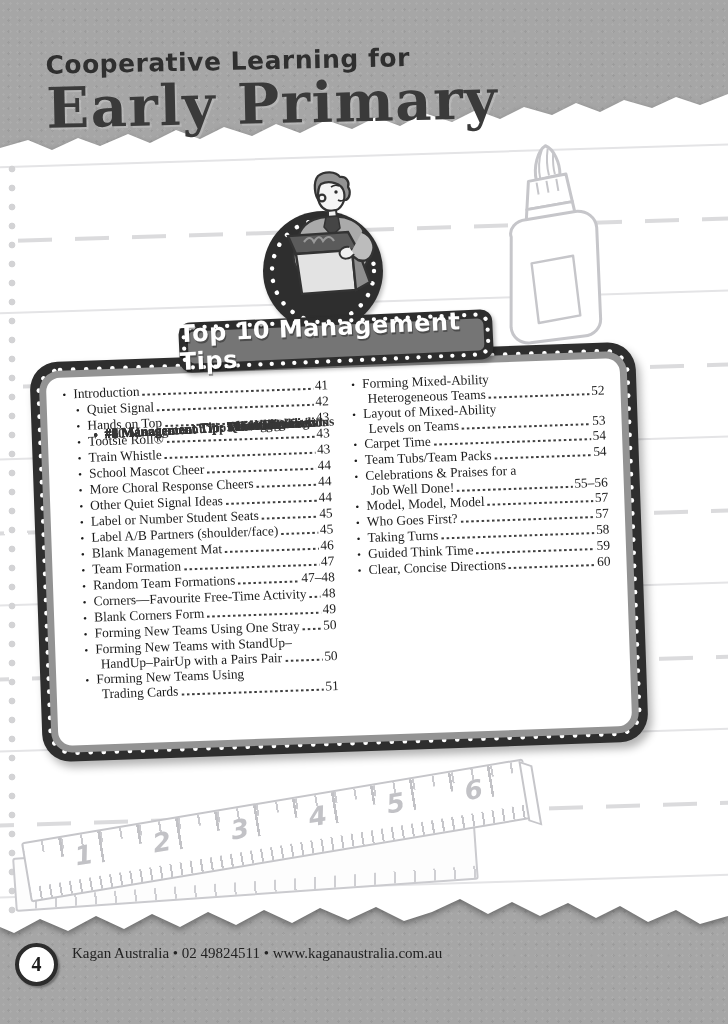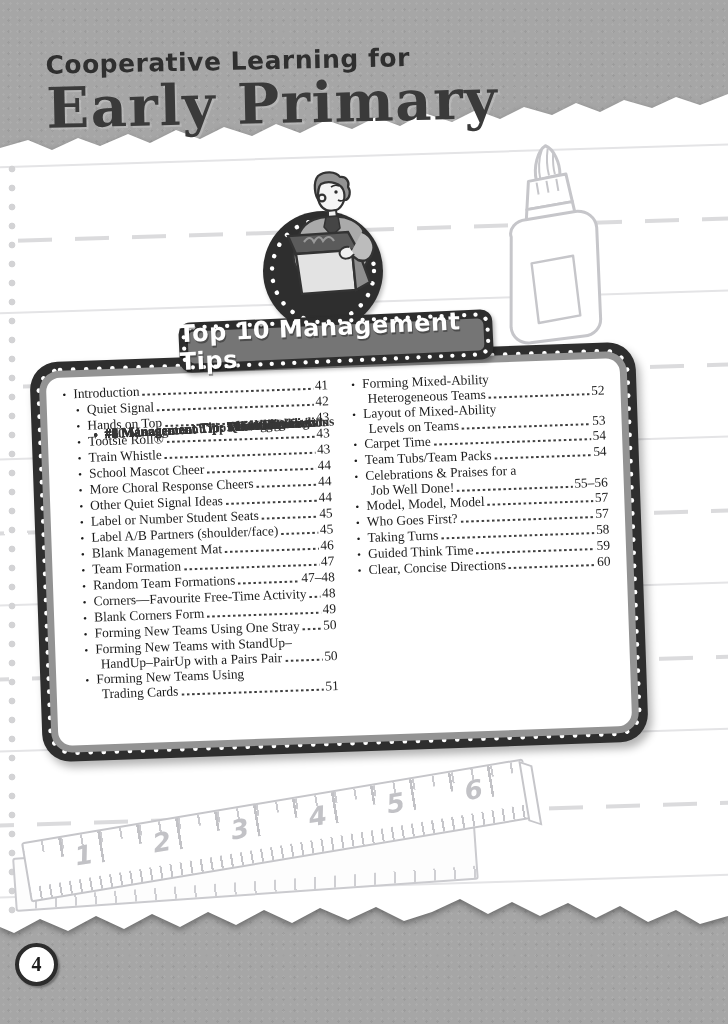--- a/index.html
+++ b/index.html
@@ -666,16 +666,17 @@
         <span class="ruler-num">5</span>
         <span class="ruler-num">6</span>
       </div>
   </div>
 
   <div class="footer">
     <div class="page-circle">
       <span>4</span>
     </div>
     <div class="footer-text">
+      <div class="footer-publisher">Kagan Australia • 02 49824511 • www.kaganaustralia.com.au</div>
     </div>
   </div>
 
 </div>
 
 </body></html>

